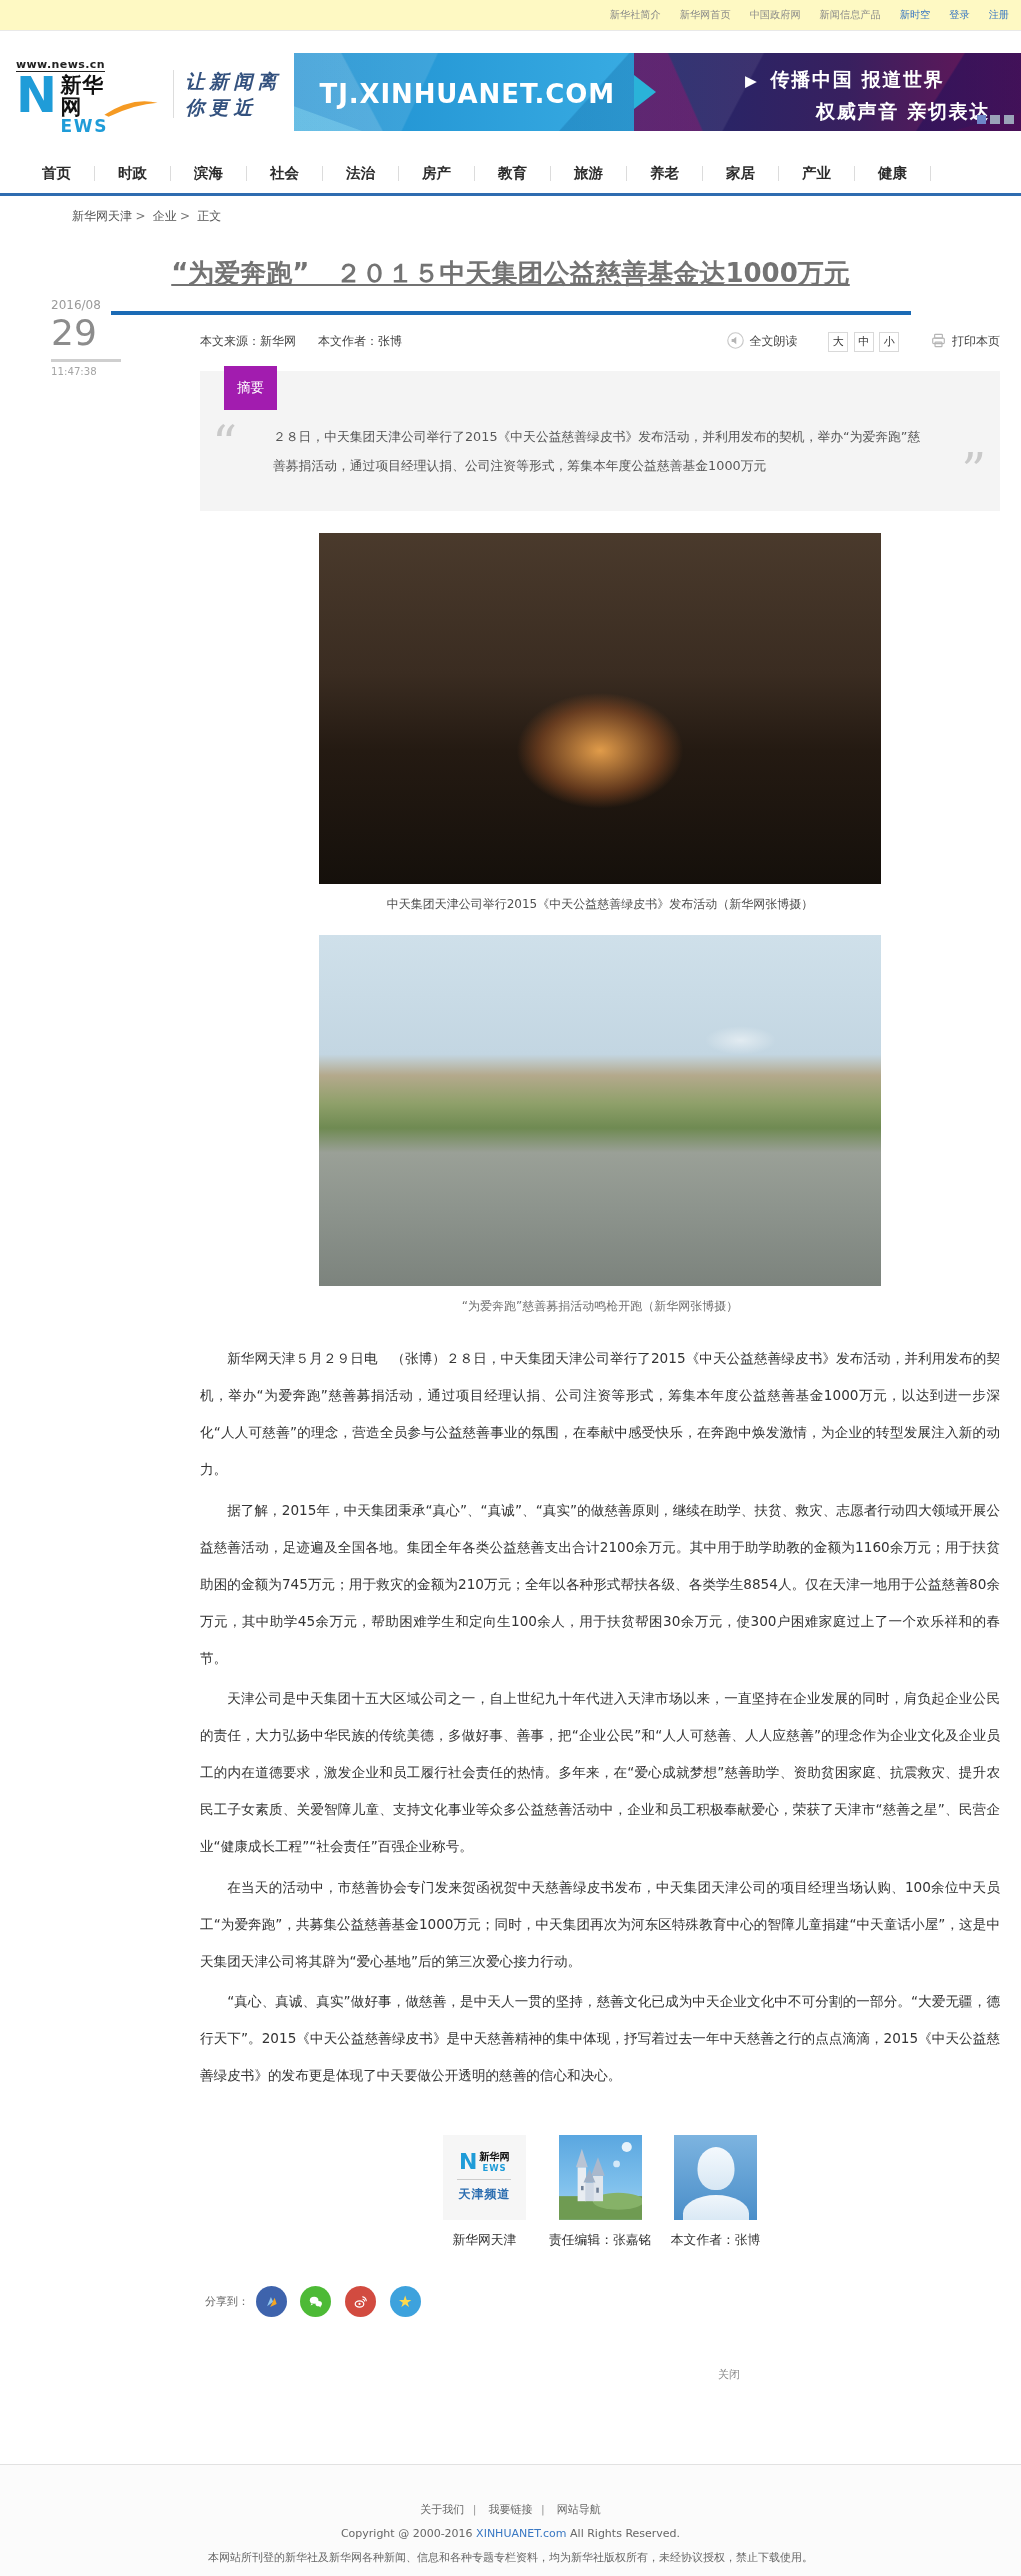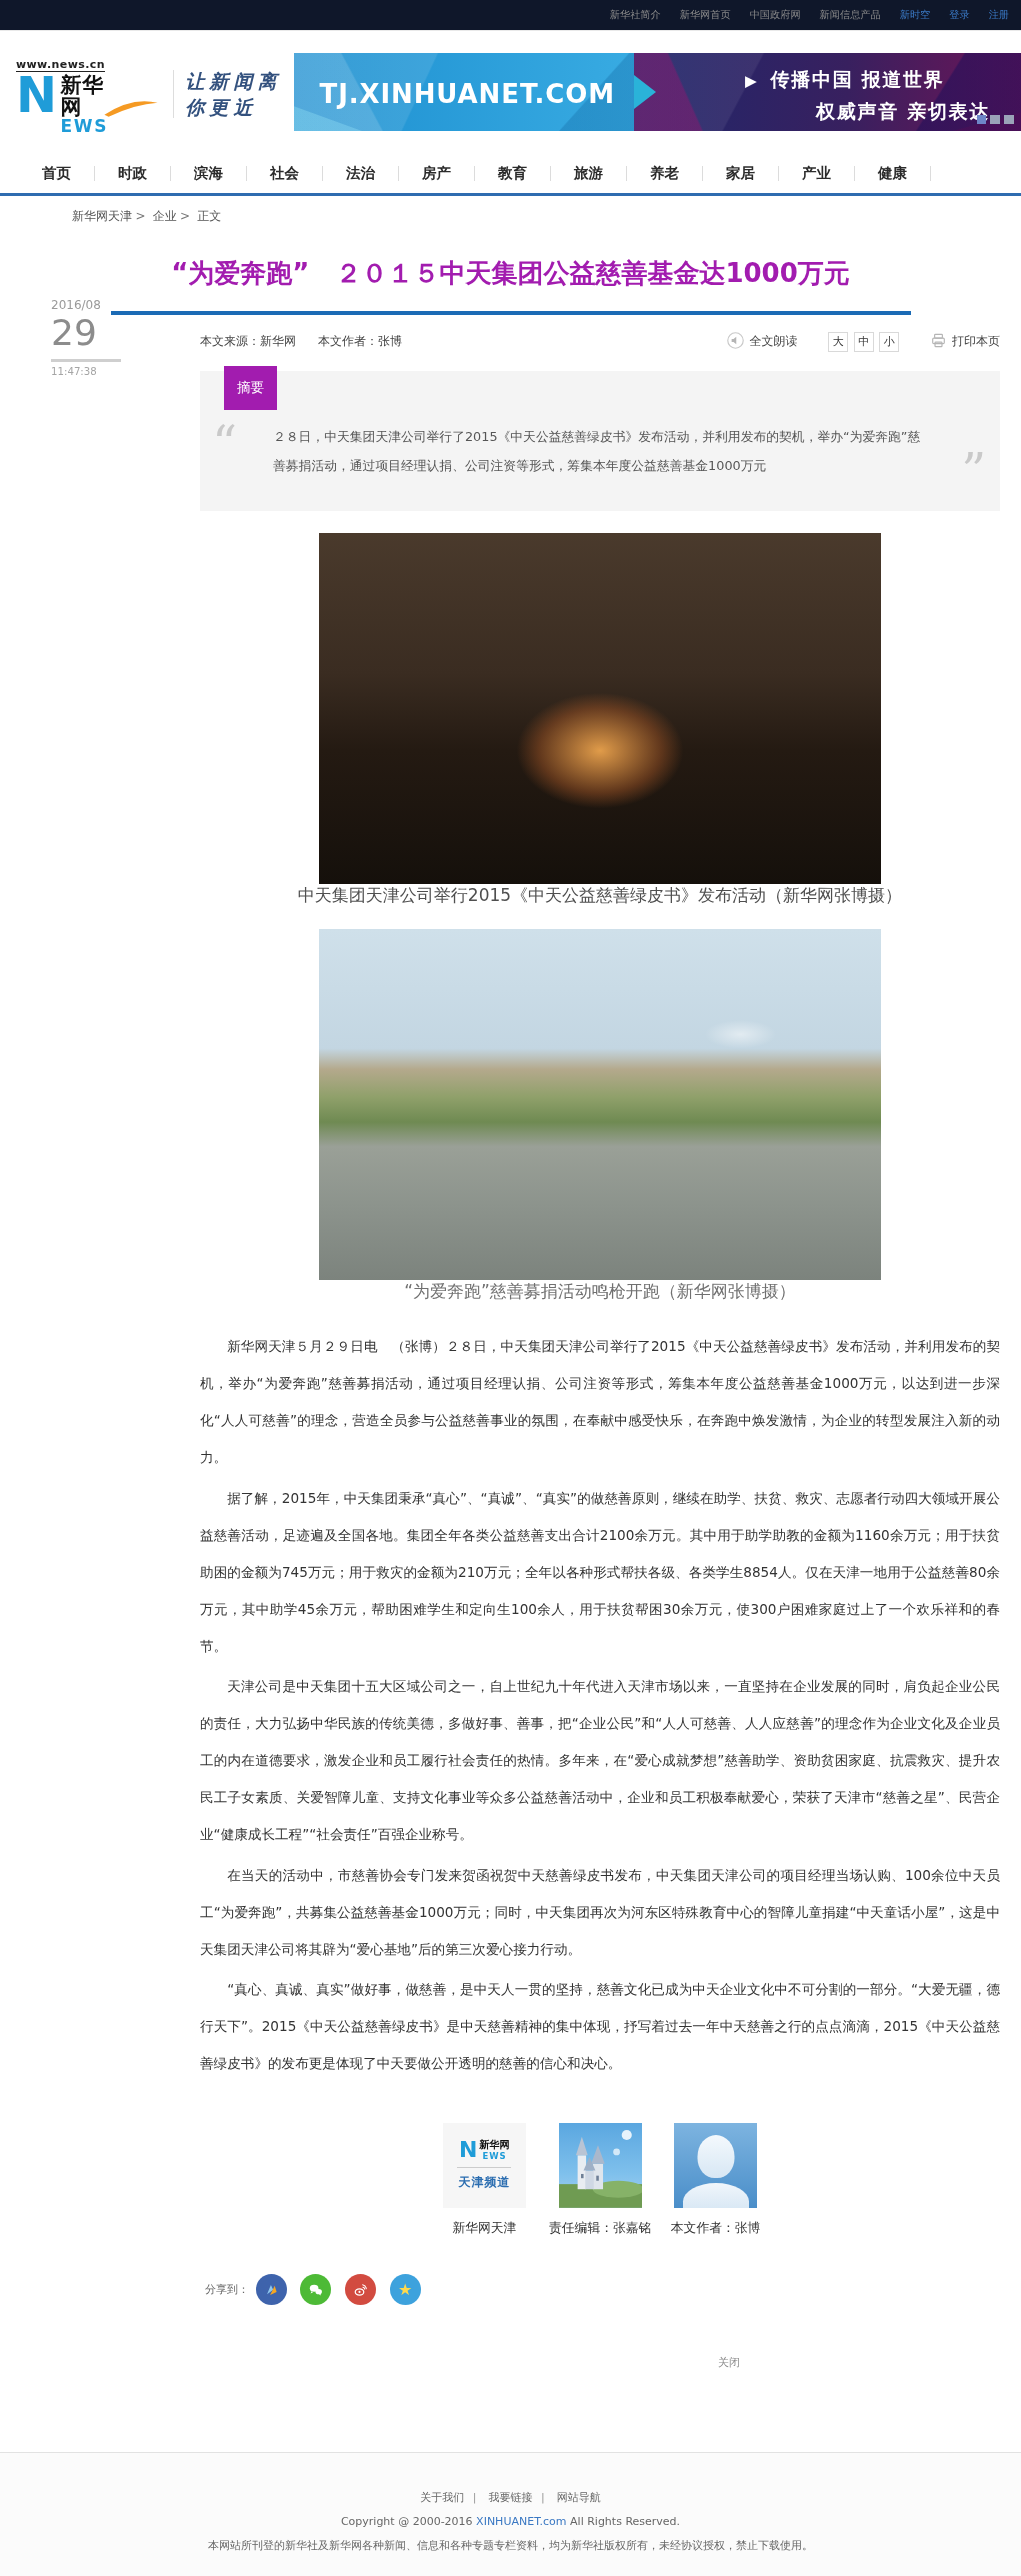--- a/index.html
+++ b/index.html
@@ -1,19 +1,19 @@
 <!DOCTYPE html>
 <html style="font-size:13.6px"><head>
 <meta charset="utf-8">
 <style>
   * { margin:0; padding:0; box-sizing:border-box; }
   html,body { width:1021px; background:#fff; font-family:"DejaVu Sans","Liberation Sans",sans-serif; }
 
   
-  .topbar { height:31px; background:#0f172a; border-bottom:0.9px solid #e9e9e9;
+  .topbar { height:31px; background:#fef9c3; border-bottom:0.9px solid #e9e9e9;
             display:flex; align-items:center; justify-content:flex-end; padding-right:12px; }
   .topbar a { text-decoration:none; font-size:10.2px; margin-left:19px; cursor:pointer; }
   .topbar a.gray { color:#8a8a8a; }
   .topbar a.blue { color:#3a78c3; }
 
   
   .header { height:123px; position:relative; background:#fff; }
   .logo-wrap { position:absolute; left:0; top:24px; width:294px; display:flex; align-items:flex-start; }
   .logo { padding-left:16px; cursor:pointer; }
   .logo-url { font-size:11px; font-weight:bold; color:#222; border-bottom:1.7px solid #222; display:inline-block; letter-spacing:0.4px; }
@@ -65,21 +65,21 @@
   .breadcrumb a { color:#555; text-decoration:none; cursor:pointer; }
   .breadcrumb .sep { margin:0 3.4px; color:#777; }
 
   
   .article-head { position:relative; }
   .date-block { position:absolute; left:51px; top:49px; width:78px; text-align:left; }
   .date-ym { font-size:12px; color:#9a9a9a; }
   .date-day { font-size:36px; color:#8c8c8c; font-weight:normal; line-height:41px; }
   .date-time { font-size:10.2px; color:#a5a5a5; border-top:3.4px solid #cfcfcf; width:70px; padding-top:3.4px; margin-top:6.8px; }
   .title { width:766px; margin:24px auto 0; text-align:center; font-size:26px; font-weight:bold;
-           color:#a21caf; line-height:49px; }
+           color:#737373; line-height:49px;text-decoration:underline; }
   .title-rule { width:800px; margin:13.6px auto 0; height:3.4px; background:#1b6bb5; }
 
   
   .content-col { width:800px; margin-left:200px; }
   .meta-row { display:flex; align-items:center; margin-top:17px; font-size:12px; color:#444; }
   .meta-row .lab { color:#444; }
   .meta-controls { margin-left:auto; display:flex; align-items:center; gap:8.5px; }
   .ctrl { display:flex; align-items:center; gap:5.1px; color:#444; font-size:12px; cursor:pointer; }
   .fontsize-group { display:flex; gap:5.1px; margin:0 22px; }
   .fs-btn { width:20.4px; height:20.4px; border:0.9px solid #d9d9d9; background:#fff; font-size:11px; color:#333;
@@ -96,21 +96,21 @@
 
   
   .figure { margin-top:22px; text-align:center; }
   .photo { width:562px; height:351px; margin:0 auto; }
   .photo1 { background:
       radial-gradient(ellipse 111px 77px at 50% 62%, rgba(245,170,80,.9), rgba(170,90,40,.45) 55%, rgba(60,35,22,0) 75%),
       linear-gradient(180deg,#4a3a2c 0%, #3a2c21 40%, #241a12 62%, #15100b 100%); }
   .photo2 { background:
       radial-gradient(ellipse 51px 20.4px at 75% 30%, rgba(255,255,255,.5), rgba(255,255,255,0) 70%),
       linear-gradient(180deg,#cfe0ea 0%, #c3d6e2 34%, #b4a98c 40%, #8fa06a 48%, #6f8a52 55%, #9aa097 62%, #8d948d 78%, #7c837d 100%); }
-  .caption { font-size:17px; color:#4f4f4f; }
+  .caption { margin-top:12px; font-size:12px; color:#4f4f4f; }
   .caption2 { color:#707070; }
 
   
   .body-text { margin-top:25.5px; }
   .body-text p { font-size:13.6px; color:#333; line-height:37px; text-indent:2em; margin-bottom:3.4px; text-align:justify; }
 
   
   .cards { margin-top:41px; display:flex; justify-content:center; gap:13.6px; }
   .card { width:102px; text-align:center; }
   .card-img { width:83px; height:85px; margin:0 auto; position:relative; overflow:hidden; }

